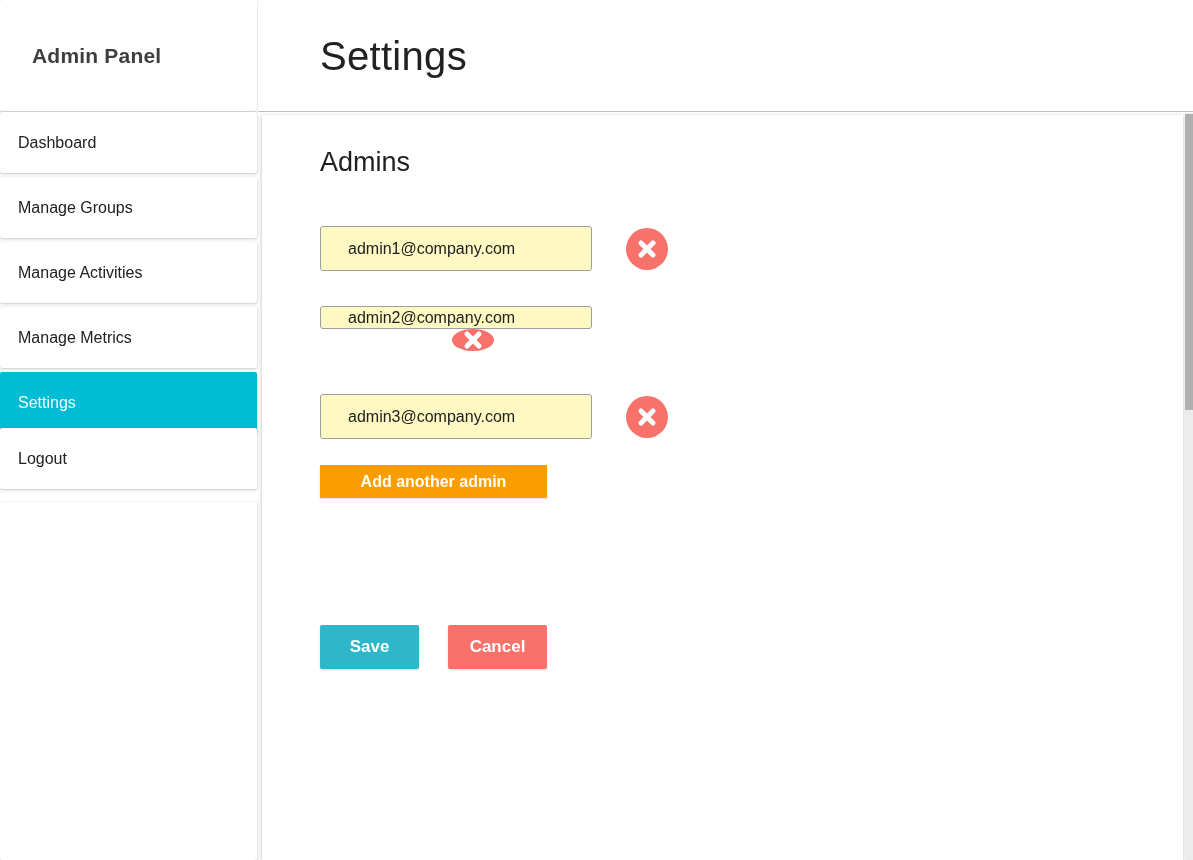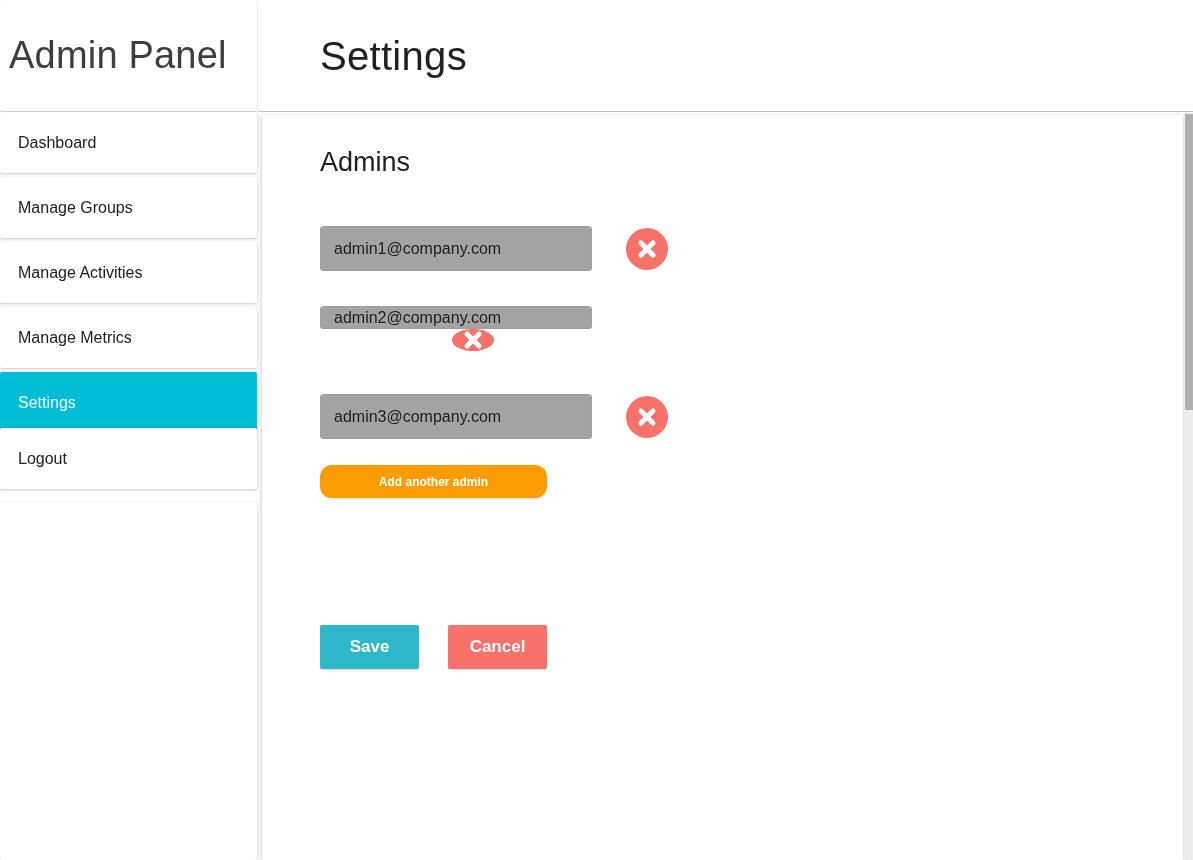--- a/index.html
+++ b/index.html
@@ -7,21 +7,21 @@
   body { font-family: "Liberation Sans", sans-serif; color: #212121; position: relative; }
 
   
   .sidebar { position: absolute; left: 0; top: 0; width: 258px; height: 860px; }
   .card {
     position: absolute; left: 0; width: 257px; background: #fff;
     border-radius: 2px;
     box-shadow: 0 1px 3px rgba(0,0,0,0.22), 0 0 1px rgba(0,0,0,0.12);
   }
   .title-card { top: 0; height: 111px; display: flex; align-items: center; }
-  .title-card h1 { font-size: 38px; font-weight: 400; color: #3e3e3e; padding-left: 9px; letter-spacing: 0.2px; }
+  .title-card h1 { font-size: 21px; font-weight: 700; color: #3e3e3e; padding-left: 32px; letter-spacing: 0.2px; }
   .nav-card { height: 61px; display: flex; align-items: center; cursor: pointer; }
   .nav-card span { font-size: 16px; color: #212121; padding-left: 18px; }
   .nav-card.active { background: #00BCD4; box-shadow: 0 1px 3px rgba(0,0,0,0.25); }
   .nav-card.active span { color: #eefcff; }
   .nav-1 { top: 112px; } .nav-2 { top: 177px; } .nav-3 { top: 242px; }
   .nav-4 { top: 307px; } .nav-5 { top: 372px; } .nav-6 { top: 428px; }
   .filler-card { top: 502px; height: 358px; }
 
   
   .main-header {
@@ -35,33 +35,33 @@
     position: absolute; left: 262px; top: 115px; width: 921px; height: 745px;
     background: #fff; box-shadow: 0 1px 4px rgba(0,0,0,0.28);
   }
   .section-title { position: absolute; left: 58px; top: 32px; font-size: 27px; font-weight: 400; color: #212121; }
 
   .admin-row { position: absolute; left: 58px; height: 45px; display: flex; align-items: center; }
   .row-1 { top: 111px; } .row-2 { top: 191px; flex-direction: column; } .row-3 { top: 279px; }
   .email-input {
     width: 272px; height: 45px; border: 1px solid #9e9e9e; border-radius: 3px;
     font-family: "Liberation Sans", sans-serif; font-size: 16px; font-weight: 500;
-    color: #212121; padding: 0 13px; background: #a3a3a3; outline: none;
+    color: #212121; padding: 0 27px; background: #fef9c3; outline: none;
   }
   .delete-btn {
     width: 42px; height: 42px; border-radius: 50%; background: #F8716B;
     border: none; margin-left: 34px; cursor: pointer;
     display: flex; align-items: center; justify-content: center; padding: 0;
   }
   .delete-btn svg { display: block; }
 
   .add-btn {
     position: absolute; left: 58px; top: 350px; width: 227px; height: 33px;
-    background: #FB9D00; color: #fff; border: none; border-radius: 12px;
-    font-family: "Liberation Sans", sans-serif; font-size: 12px; font-weight: 700;
+    background: #FB9D00; color: #fff; border: none; border-radius: 0;
+    font-family: "Liberation Sans", sans-serif; font-size: 16px; font-weight: 700;
     cursor: pointer; box-shadow: 0 1px 2px rgba(0,0,0,0.15);
   }
 
   .actions { position: absolute; left: 58px; top: 510px; display: flex; gap: 29px; }
   .action-btn {
     width: 99px; height: 44px; border: none; border-radius: 2px; color: #fff;
     font-family: "Liberation Sans", sans-serif; font-size: 17px; font-weight: 700;
     cursor: pointer; box-shadow: 0 1px 2px rgba(0,0,0,0.15);
   }
   .save-btn { background: #2EB6C9; }

